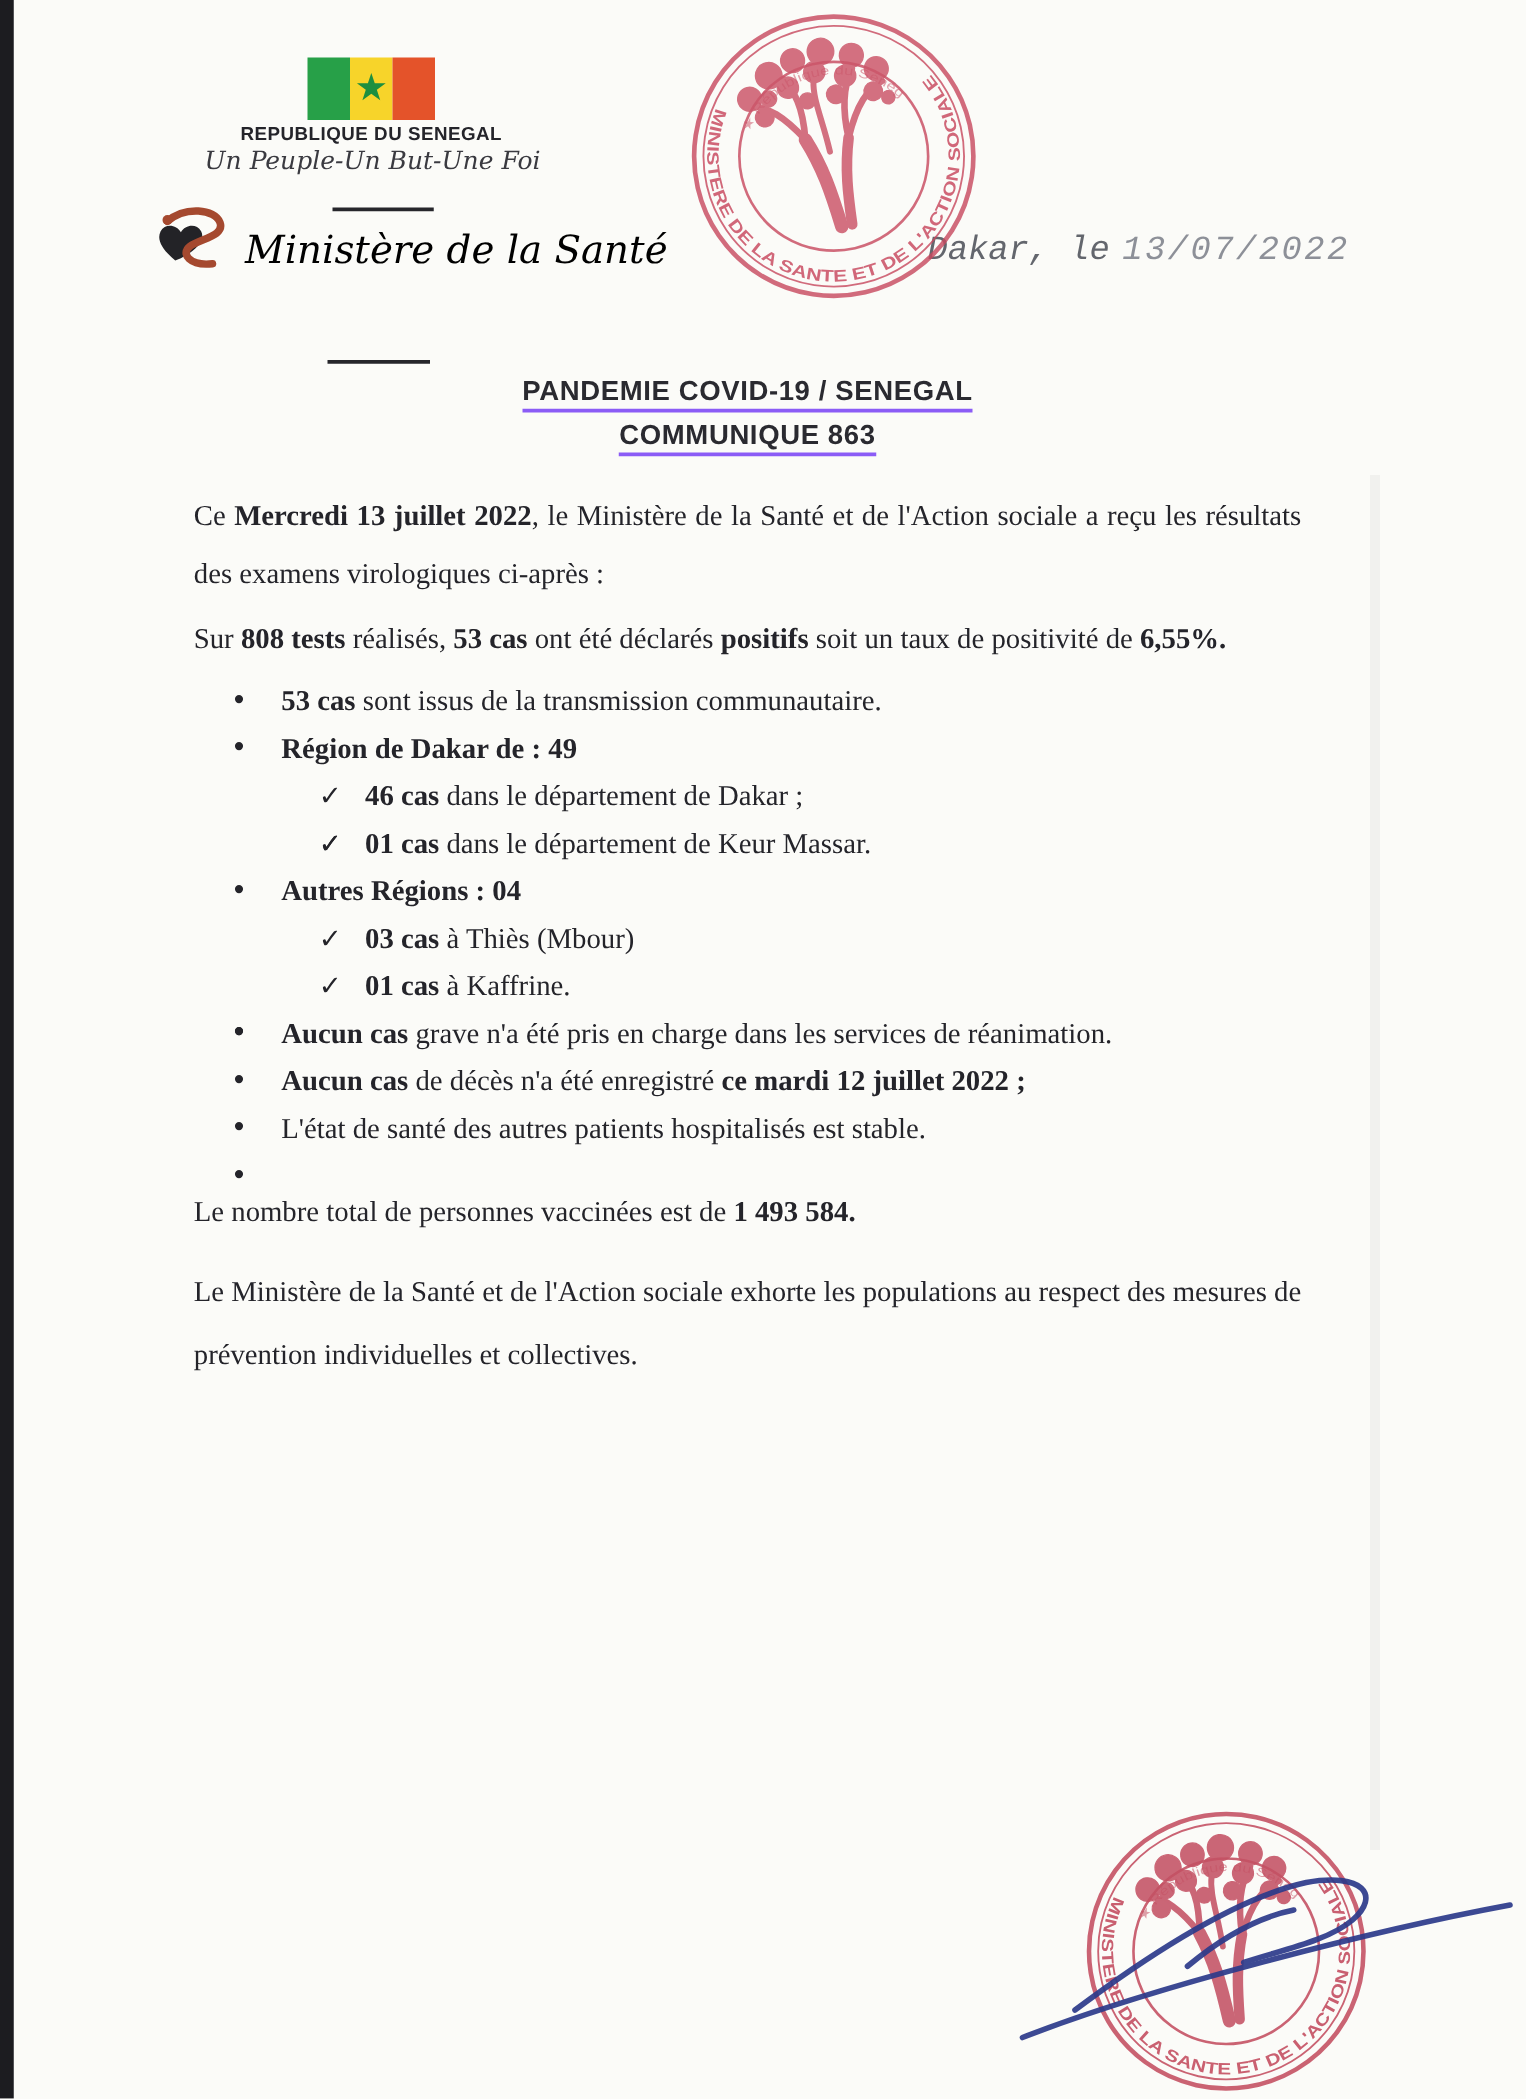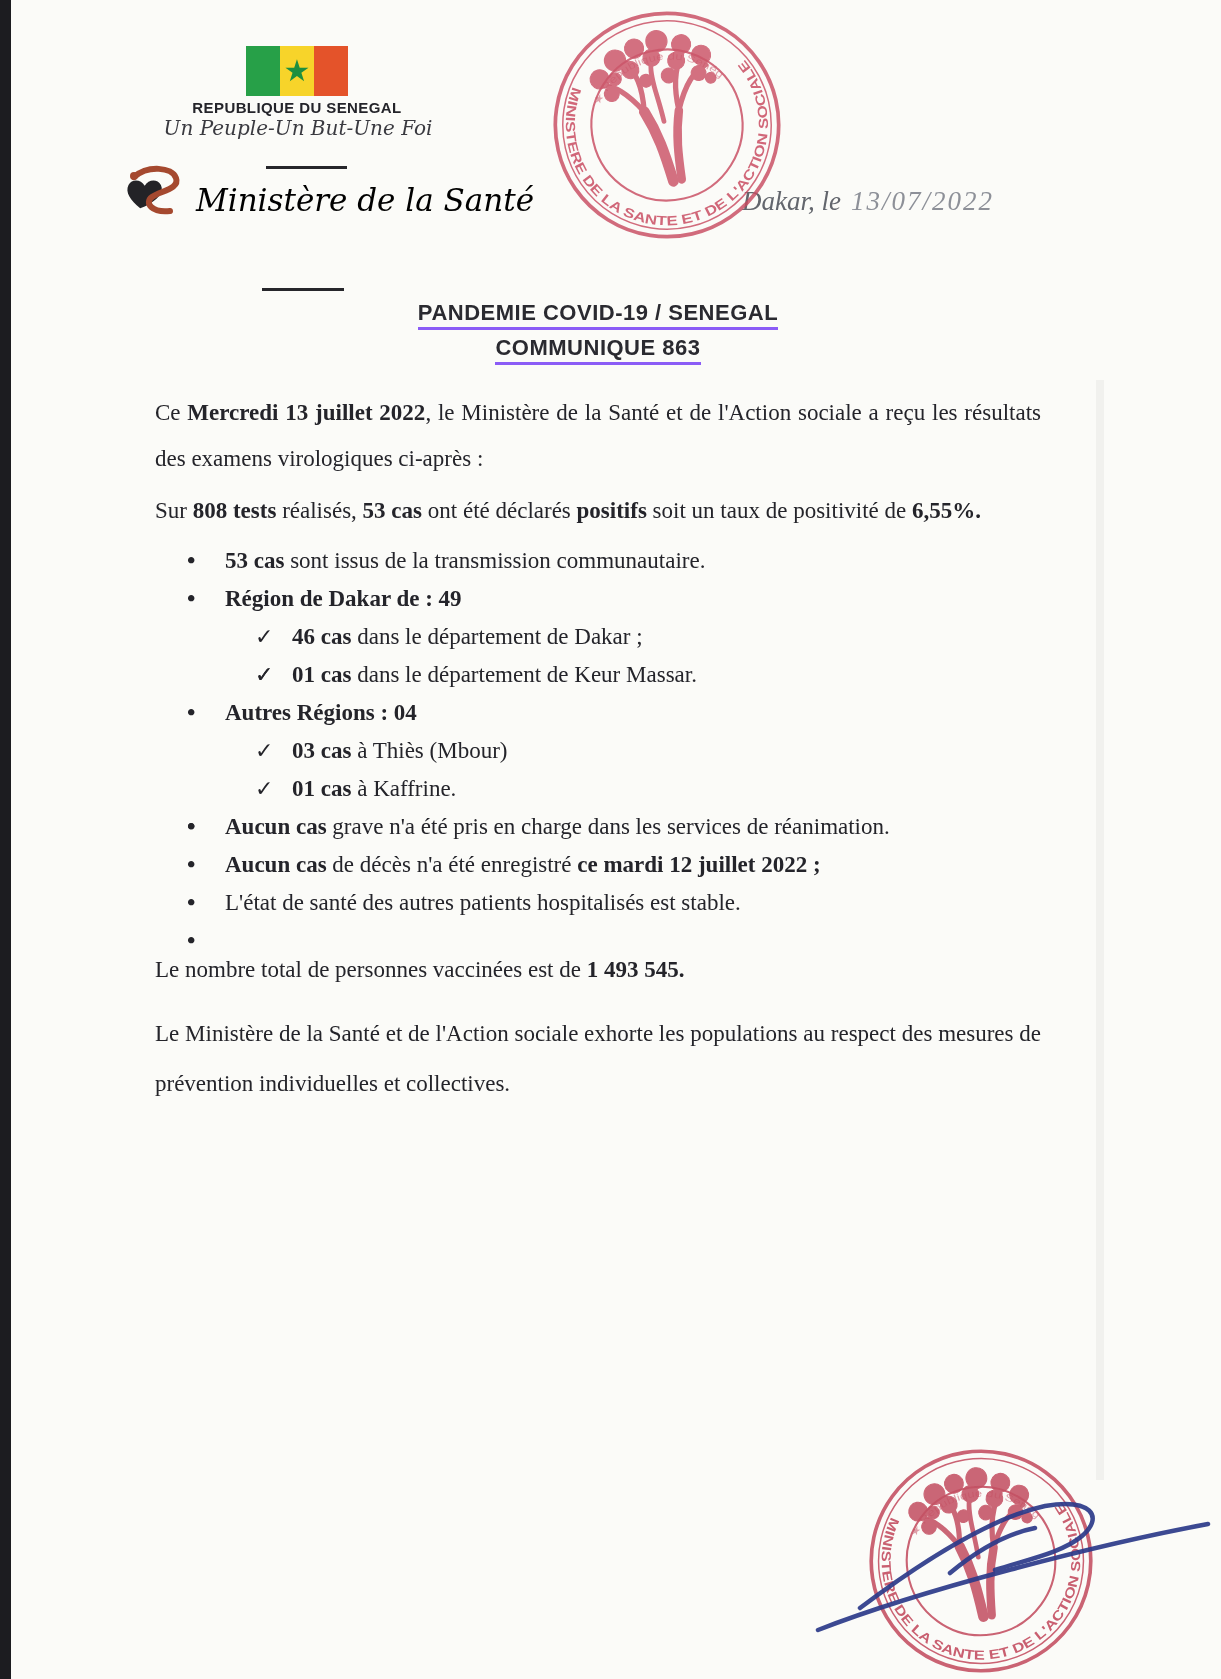--- a/index.html
+++ b/index.html
@@ -19,21 +19,21 @@
          font-style:italic;font-size:20px;color:#3a3a40;font-family:"DejaVu Serif",serif;}
   .rule{position:absolute;height:3px;background:#26262b;}
   .rule1{left:266px;top:166px;width:81px;}
   .rule2{left:262px;top:288px;width:82px;}
   .logo{position:absolute;left:122px;top:163px;width:70px;height:60px;}
   .ministry1{position:absolute;left:196px;top:182px;font-style:italic;font-size:31px;color:#000000;
              font-family:"DejaVu Serif",serif;}
   .ministry2{position:absolute;left:154px;top:228px;font-style:italic;font-size:29px;color:#2c2c32;
              font-family:"DejaVu Serif",serif;}
   .dateline{position:absolute;left:742px;top:186px;font-style:italic;font-size:27px;color:#63666d;
-            font-family:Liberation Serif, serif;}
+            font-family:Liberation Mono, monospace;}
   .dateline .dval{color:#8d9098;margin-left:10px;letter-spacing:2px;}
 
   
   .stamp{position:absolute;opacity:.92;}
   .stamp-top{left:550px;top:8px;width:234px;height:234px;transform:rotate(-13deg);}
   .stamp-bottom{left:866px;top:1446px;width:230px;height:230px;transform:rotate(-9deg);}
   .signature{position:absolute;left:800px;top:1478px;width:420px;height:180px;}
 
   
   .content{position:absolute;left:155px;top:300px;width:886px;}
@@ -183,21 +183,21 @@
       </li>
       <li class="lvl1">
         <span class="marker">•</span>
         <span><span>L'état de santé des autres patients hospitalisés est stable.</span></span>
       </li>
       <li class="lvl1 tall">
         <span class="marker">•</span>
       </li>
     </ul>
 
-    <p class="para nojust p-vacc"><span>Le nombre total de personnes vaccinées est de </span><span class="bold">1 493 545.</span></p>
+    <p class="para nojust p-vacc"><span>Le nombre total de personnes vaccinées est de </span><span class="bold">1 493 584.</span></p>
     <p class="para p-exhort"><span>Le Ministère de la Santé et de l'Action sociale exhorte les populations au respect des mesures de prévention individuelles et collectives.</span></p>
   </div>
 
   <div class="stamp stamp-bottom">
     <svg width="230" height="230" viewBox="0 0 220 220">
       <g stroke="#c04458" fill="none" opacity="0.9">
         <circle cx="110" cy="110" r="105" stroke-width="3.5"></circle>
         <circle cx="110" cy="110" r="98" stroke-width="1.4"></circle>
         <circle cx="110" cy="110" r="71" stroke-width="2"></circle>
       </g>

